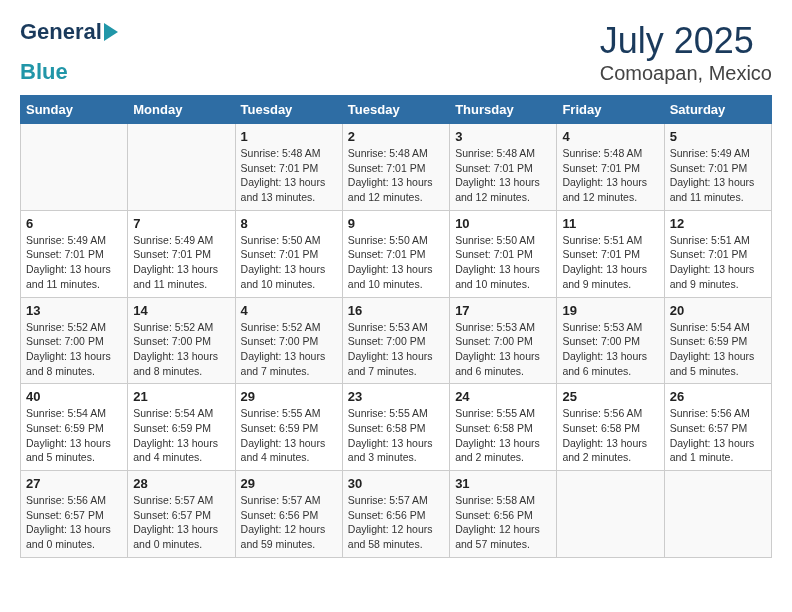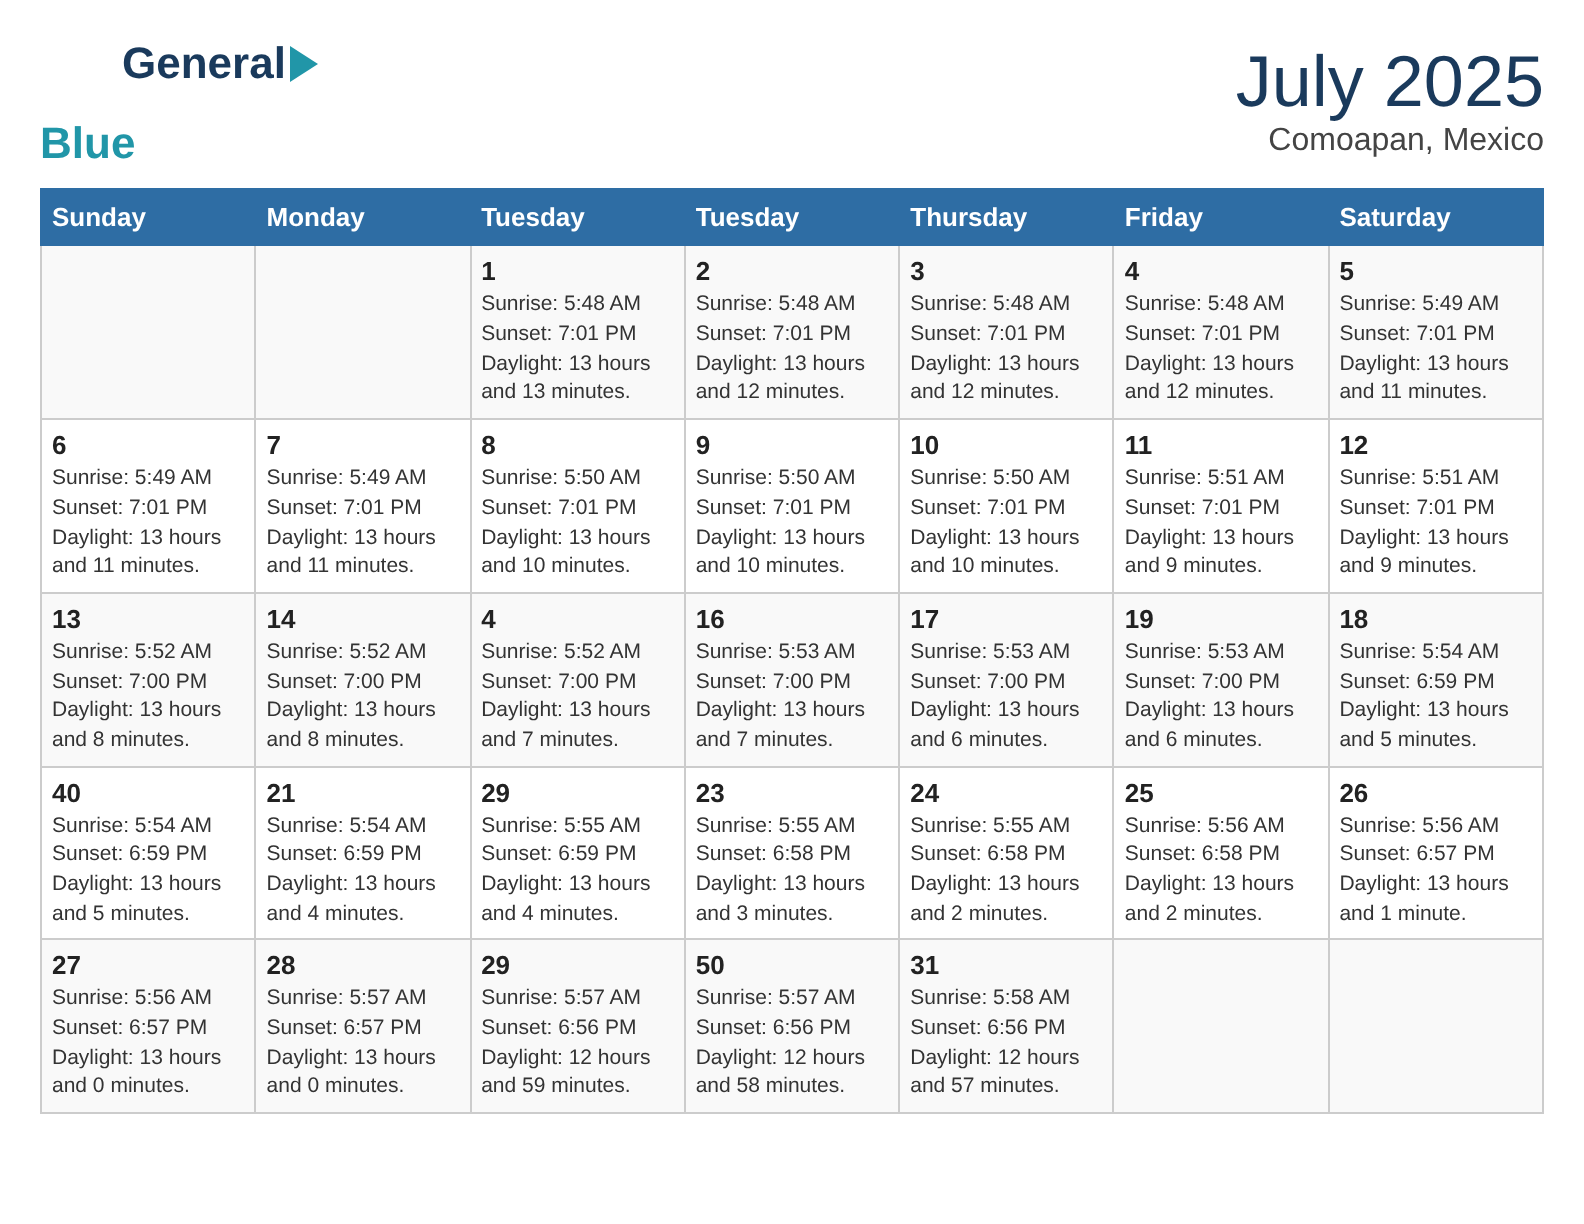--- a/index.html
+++ b/index.html
@@ -33,32 +33,31 @@
       border-left: 14px solid #2196a8;
       border-top: 9px solid transparent;
       border-bottom: 9px solid transparent;
       display: inline-block;
       margin-left: 2px;
       vertical-align: middle;
     }
     .logo-line {
       display: flex;
       align-items: center;
-      margin-left: 41px;
     }
     .title-area {
-      text-align: right;
+      text-align: left;
     }
     .month-title {
       font-size: 36px;
       color: #1a3a5c;
       font-weight: normal;
     }
     .location {
-      font-size: 16px;
+      font-size: 20px;
       color: #444;
     }
     table {
       width: 100%;
       border-collapse: collapse;
       font-size: 11px;
     }
     thead tr th {
       background-color: #2e6da4;
       color: #fff;
@@ -234,21 +233,21 @@
 Sunset: 7:00 PM
 Daylight: 13 hours and 6 minutes.</div>
         </td>
         <td>
           <span class="day-num">19</span>
           <div class="day-info" style="white-space: pre-line;">Sunrise: 5:53 AM
 Sunset: 7:00 PM
 Daylight: 13 hours and 6 minutes.</div>
         </td>
         <td>
-          <span class="day-num">18</span>
+          <span class="day-num">20</span>
           <div class="day-info" style="white-space: pre-line;">Sunrise: 5:54 AM
 Sunset: 6:59 PM
 Daylight: 13 hours and 5 minutes.</div>
         </td>
       </tr>
       <tr>
         <td>
           <span class="day-num">40</span>
           <div class="day-info" style="white-space: pre-line;">Sunrise: 5:54 AM
 Sunset: 6:59 PM
@@ -304,21 +303,21 @@
 Sunset: 6:57 PM
 Daylight: 13 hours and 0 minutes.</div>
         </td>
         <td>
           <span class="day-num">29</span>
           <div class="day-info" style="white-space: pre-line;">Sunrise: 5:57 AM
 Sunset: 6:56 PM
 Daylight: 12 hours and 59 minutes.</div>
         </td>
         <td>
-          <span class="day-num">50</span>
+          <span class="day-num">30</span>
           <div class="day-info" style="white-space: pre-line;">Sunrise: 5:57 AM
 Sunset: 6:56 PM
 Daylight: 12 hours and 58 minutes.</div>
         </td>
         <td>
           <span class="day-num">31</span>
           <div class="day-info" style="white-space: pre-line;">Sunrise: 5:58 AM
 Sunset: 6:56 PM
 Daylight: 12 hours and 57 minutes.</div>
         </td>

